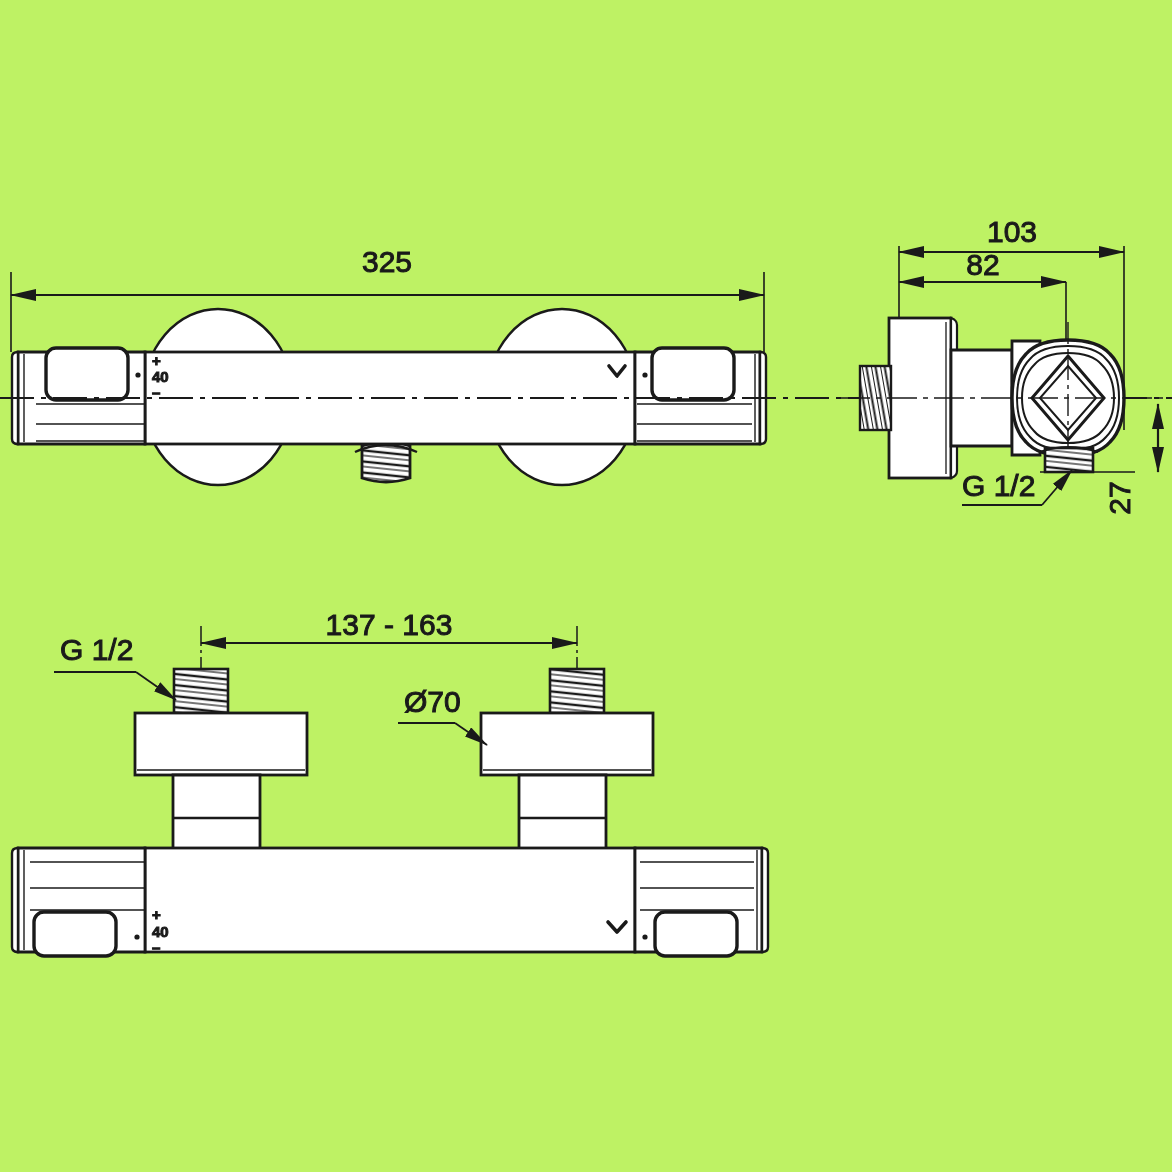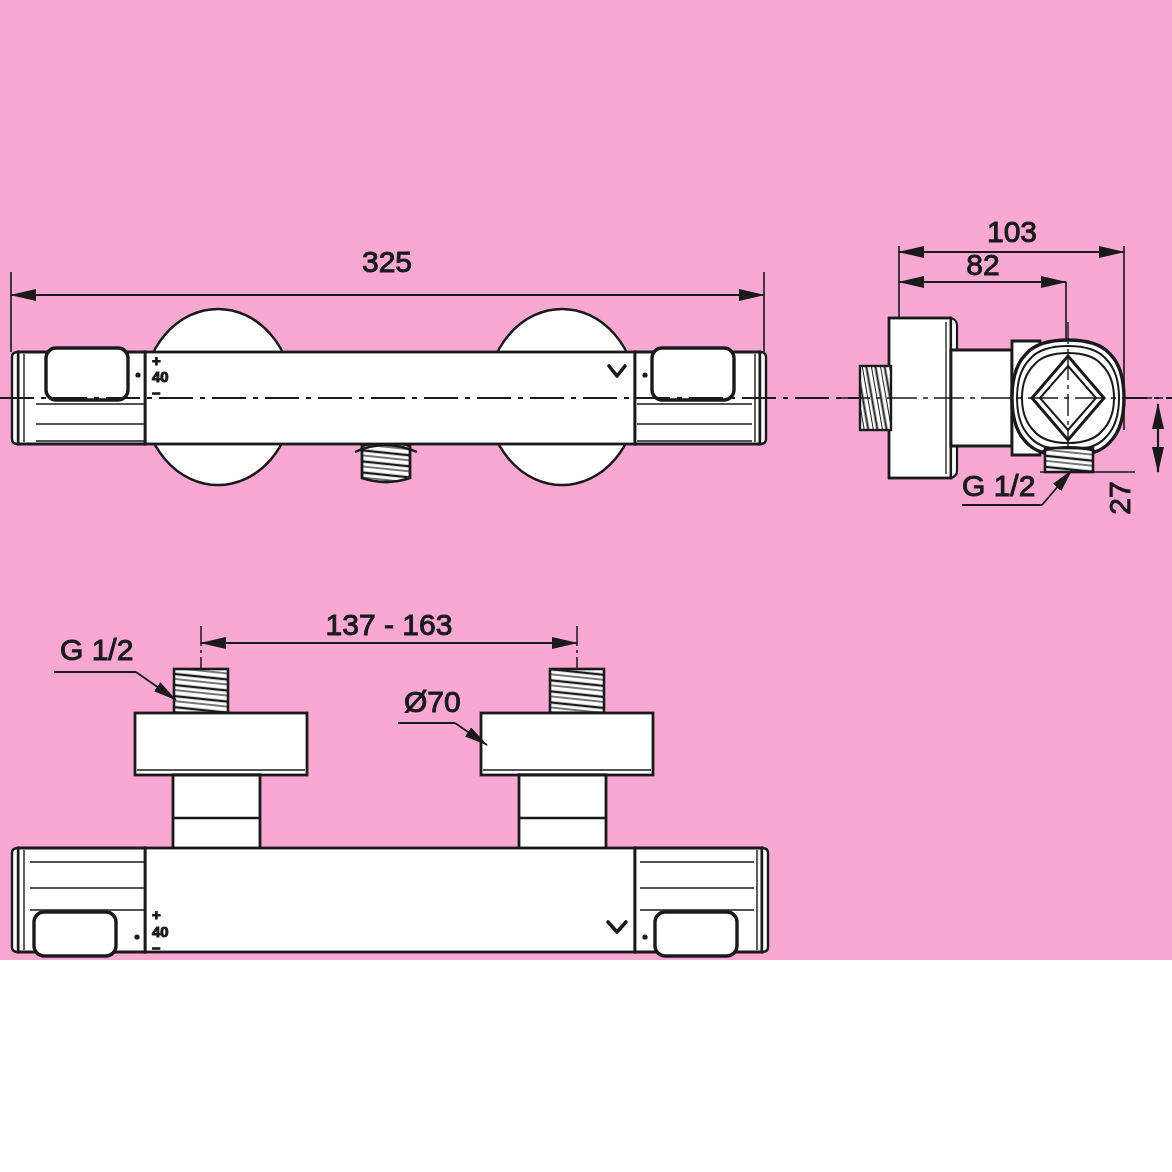--- a/index.html
+++ b/index.html
@@ -1,17 +1,17 @@
 <!DOCTYPE html>
 <html><head>
 <meta charset="utf-8">
 <style>
   html,body{margin:0;padding:0;background:#ffffff;}
   body{width:1172px;height:1172px;font-family:"Liberation Sans",sans-serif;overflow:hidden;}
-  #sheet{position:relative;width:1172px;height:960px;background:#f9a8d4;}
+  #sheet{position:relative;width:1172px;height:1172px;background:#bef264;}
   svg{display:block;}
   .dimtxt{font-family:"Liberation Sans",sans-serif;font-size:30px;fill:#1a1a1a;}
   .leadtxt{font-family:"Liberation Sans",sans-serif;font-size:30px;fill:#1a1a1a;}
   .marktxt{font-family:"Liberation Sans",sans-serif;font-size:15px;font-weight:bold;fill:#1a1a1a;}
 </style>
 </head>
 <body>
 
 <div id="sheet">
 

